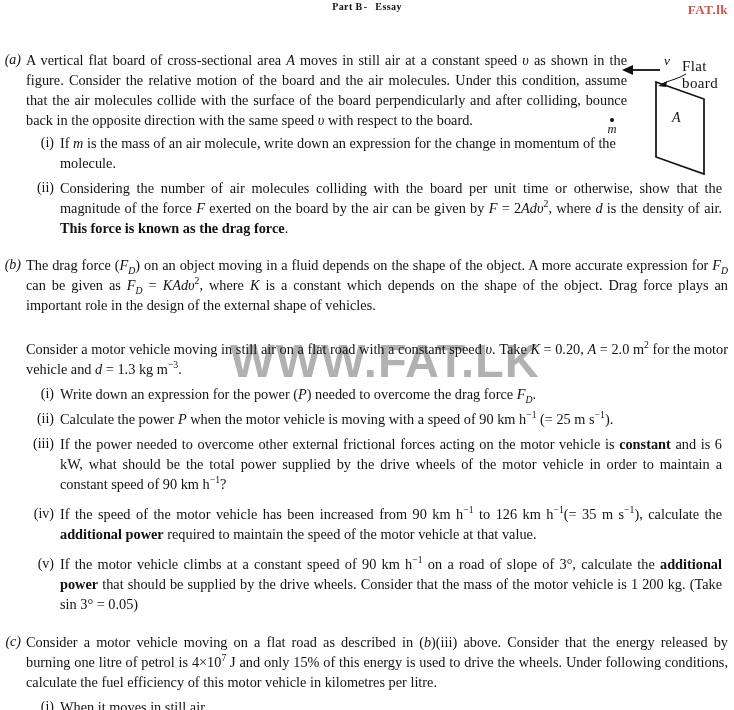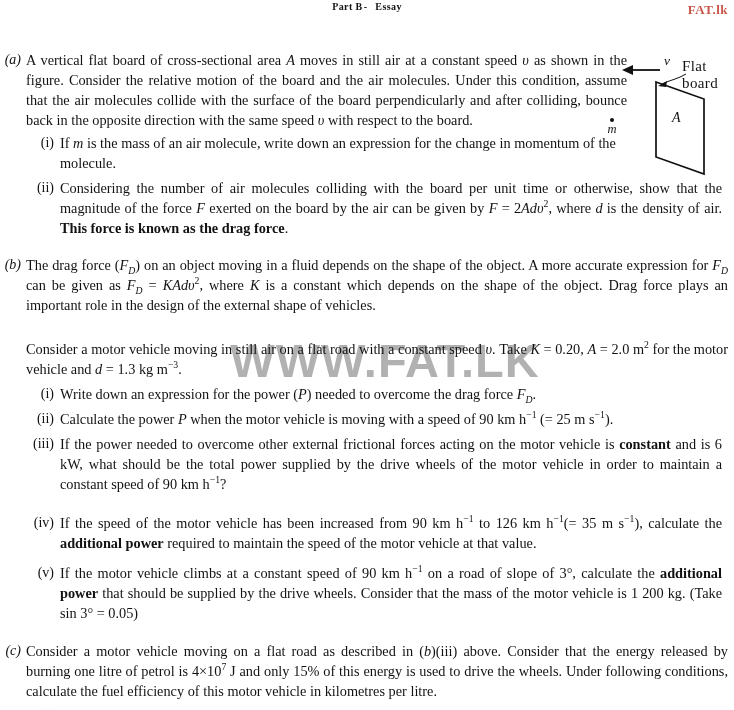--- a/index.html
+++ b/index.html
@@ -269,21 +269,21 @@
 
       <div class="rom">
         <div class="rlbl">(iii)</div>
         <div class="rbody">
           <p class="para">If the power needed to overcome other external frictional forces acting on the motor vehicle is <span class="bd">constant</span>
             and is 6 kW, what should be the total power supplied by the drive wheels of the motor vehicle in order
             to maintain a constant speed of <span class="nb">90 km h<sup>−1</sup></span>?</p>
         </div>
       </div>
 
-      <div class="rom" style="margin-top:16px">
+      <div class="rom" style="margin-top:7px">
         <div class="rlbl">(iv)</div>
         <div class="rbody">
           <p class="para">If the speed of the motor vehicle has been increased from <span class="nb">90 km h<sup>−1</sup></span> to <span class="nb">126 km h<sup>−1</sup></span><span class="nb">(= 35 m s<sup>−1</sup>)</span>, calculate
             the <span class="bd">additional power</span> required to maintain the speed of the motor vehicle at that value.</p>
         </div>
       </div>
 
       <div class="rom" style="margin-top:7px">
         <div class="rlbl">(v)</div>
         <div class="rbody">

